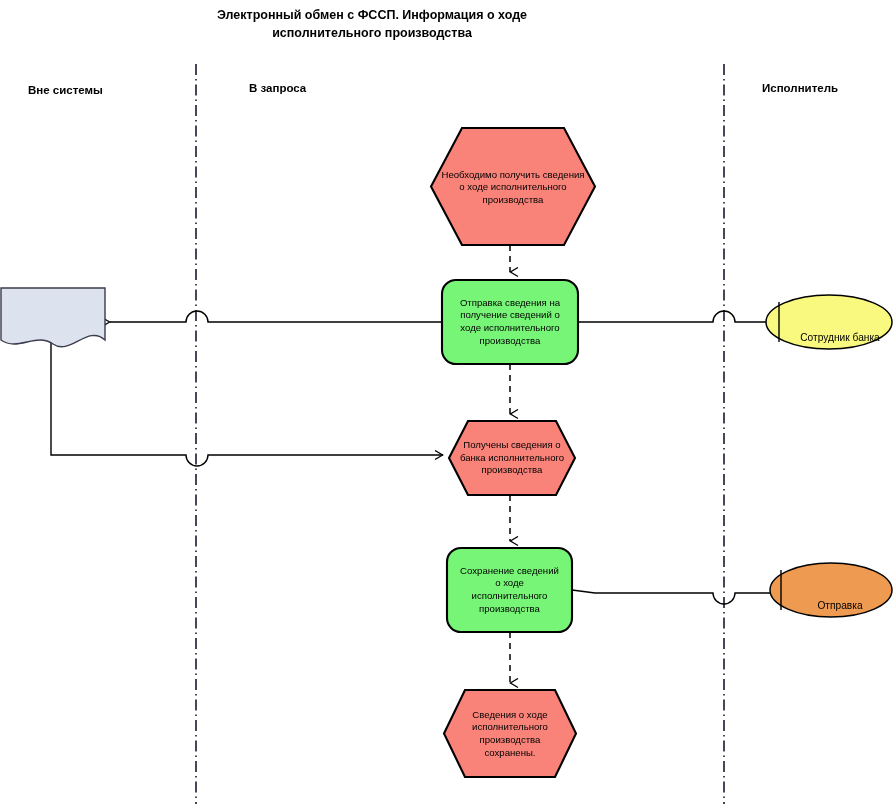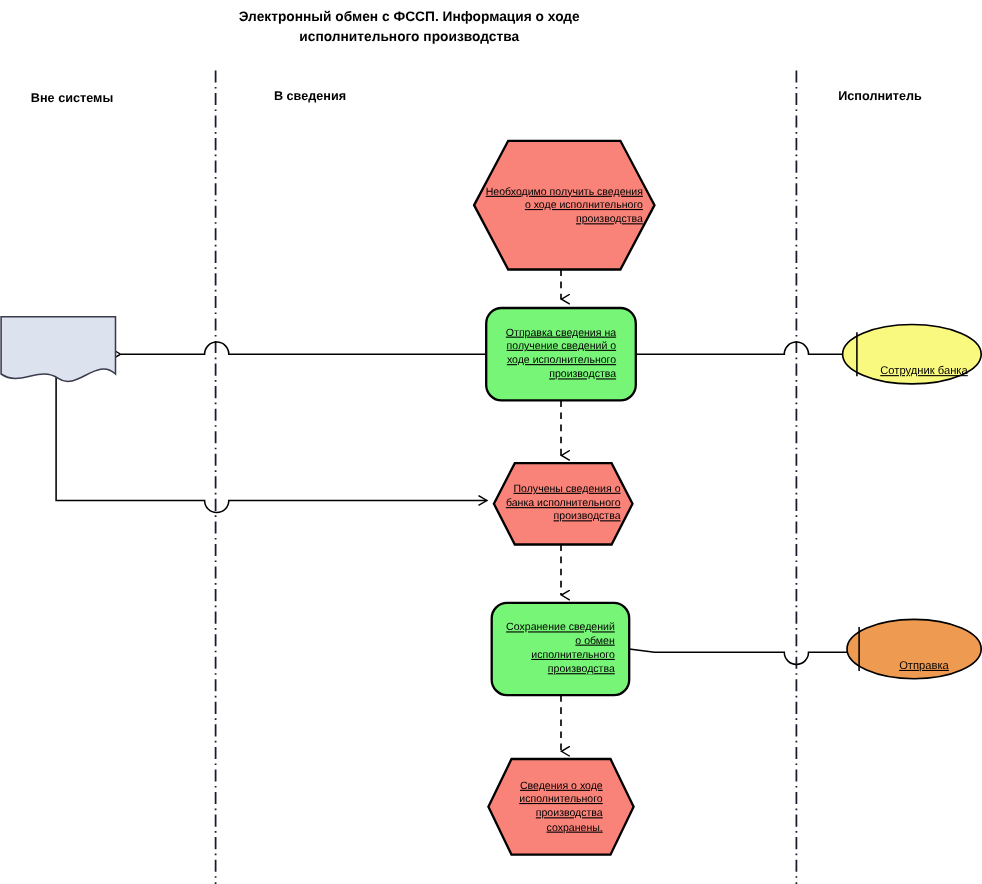--- a/index.html
+++ b/index.html
@@ -39,26 +39,25 @@
     position: absolute;
     font-size: 11.5px;
     font-weight: bold;
     white-space: nowrap;
   }
   .node-text {
     position: absolute;
     display: flex;
     align-items: center;
     justify-content: center;
-    text-align: right;
+    text-align: center;
     font-size: 9.6px;
     line-height: 1.32;
     white-space: pre-line;
     pointer-events: none;
-    text-decoration: underline;
   }
   .node-text.sm { font-size: 9.3px; }
   .node-text.lg { font-size: 10.2px; margin-top: 16px; }
 </style>
 </head>
 <body>
 
 <div id="diagram-root">
 
   <div class="title">Электронный обмен с ФССП. Информация о ходе
@@ -157,41 +156,41 @@
       <ellipse cx="831" cy="590" rx="61" ry="27" fill="#EF9A51" stroke="#000" stroke-width="1.5"></ellipse>
       <line x1="781" y1="570" x2="781" y2="610" stroke="#000" stroke-width="1.4"></line>
     </g>
 
     <g>
       <path d="M 444,733.5 L 465,690 L 555,690 L 576,733.5 L 555,777 L 465,777 Z" fill="#F98379" stroke="#000" stroke-width="2.1" stroke-linejoin="miter"></path>
     </g>
   </svg>
 
   <div class="lane-label" style="left:28px; top:84px;">Вне системы</div>
-  <div class="lane-label" style="left:249px; top:82px;">В сведения</div>
+  <div class="lane-label" style="left:249px; top:82px;">В запроса</div>
   <div class="lane-label" style="left:762px; top:82px;">Исполнитель</div>
 
   <div class="node-text" style="left:424px; top:160px; width:178px; height:55px;">Необходимо получить сведения
 о ходе исполнительного
 производства</div>
 
   <div class="node-text" style="left:442px; top:285px; width:136px; height:74px;">Отправка сведения на
 получение сведений о
 ходе исполнительного
 производства</div>
 
 
   <div class="node-text lg" style="left:788px; top:311px; width:104px; height:22px;">Сотрудник банка</div>
 
   <div class="node-text" style="left:450px; top:432px; width:124px; height:52px;">Получены сведения о
 банка исполнительного
 производства</div>
 
   <div class="node-text" style="left:447px; top:553px; width:125px; height:74px;">Сохранение сведений
-о обмен
+о ходе
 исполнительного
 производства</div>
 
   <div class="node-text lg" style="left:790px; top:579px; width:100px; height:22px;">Отправка</div>
 
   <div class="node-text" style="left:445px; top:699px; width:130px; height:70px;">Сведения о ходе
 исполнительного
 производства
 сохранены.</div>
 

